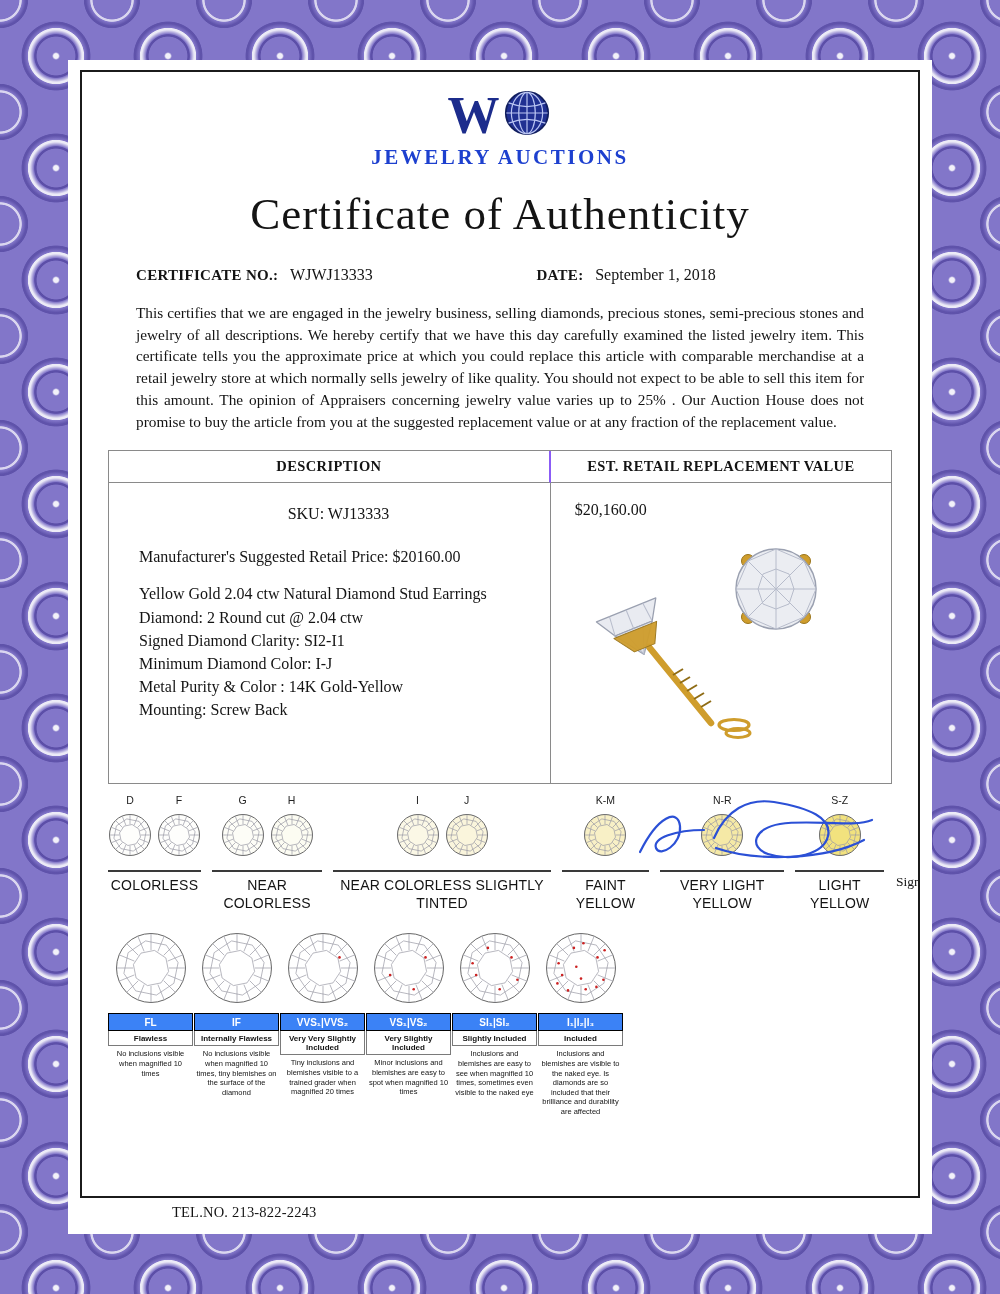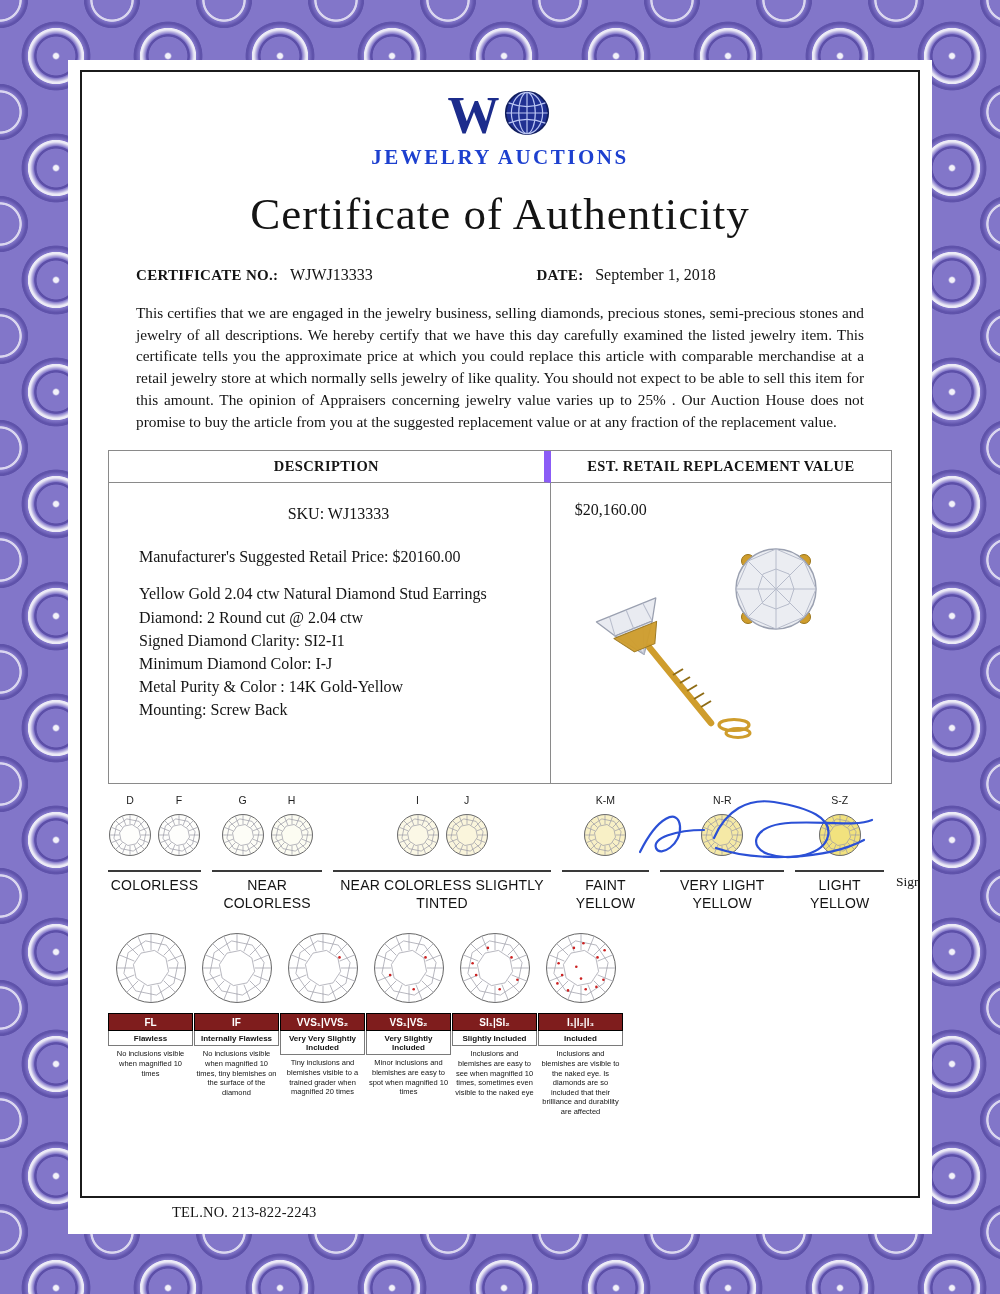--- a/index.html
+++ b/index.html
@@ -41,21 +41,21 @@
   .meta-left { width:55%; }
   .lbl { font-weight:bold; letter-spacing:.3px; }
   .val { font-size:16px; margin-left:8px; }
 
   .body-text { margin:18px 28px 0; font-size:15.3px; line-height:1.42; text-align:justify; }
 
   
   .vtable { display:grid; grid-template-columns:56.5% 43.5%; border:1px solid #8a8a8a; margin-top:18px; }
   .vt-h { font-weight:bold; font-size:14.5px; text-align:center; padding:7px 4px;
           border-bottom:1px solid #8a8a8a; letter-spacing:.4px; }
-  .vt-hl { border-right:7px solid #8b5cf6; }
+  .vt-hl { border-right:2px solid #8b5cf6; }
   .vt-c { min-height:300px; }
   .vt-cl { border-right:1px solid #8a8a8a; padding:22px 12px 18px 30px; font-size:16px; }
   .sku { margin-bottom:25px;text-align:center; }
   .msrp { margin-bottom:16px; }
   .desc-line { line-height:1.45; }
   .vt-cr { padding:18px 14px 6px 24px; position:relative; }
   .value { font-size:16px; }
   .earrings { position:absolute; top:44px; left:20px; }
 
   .weights { margin:14px 0 0 30px; font-size:15px; }
@@ -75,21 +75,21 @@
   .sig-svg { position:absolute; right:2px; top:-8px; }
   .sig-row { position:absolute; bottom:36px; left:4px; right:8px; display:flex; align-items:flex-end; }
   .signed { font-size:13.5px; margin-right:8px; }
   .sig-rule { flex:1; border-bottom:1.5px solid #2a2a2a; height:2px; }
   .sig-title { position:absolute; bottom:14px; left:86px; font-size:14.5px; }
 
   
   .clarity-chart { display:grid; grid-template-columns:repeat(6, 85px); column-gap:1px; margin-top:6px; }
   .cl-col { display:flex; flex-direction:column; align-items:center; }
   .cl-stone { margin-bottom:5px; }
-  .cl-grade { width:100%; background:#7f1d1d; color:#fff; border:1px solid #000;
+  .cl-grade { width:100%; background:#3b82f6; color:#fff; border:1px solid #000;
               font-family:"Liberation Sans", sans-serif; font-weight:bold; font-size:10px;
               text-align:center; padding:2.5px 0; }
   .cl-name { width:100%; border:1px solid #7a7a7a; border-top:none;
              font-family:"Liberation Sans", sans-serif; font-weight:bold; font-size:8px;
              text-align:center; padding:2.5px 1px; }
   .cl-desc { width:100%; font-family:"Liberation Sans", sans-serif; font-size:7.5px;
              text-align:center; line-height:1.28; padding:3px 2px 0; }
 </style>
 </head>
 <body>

